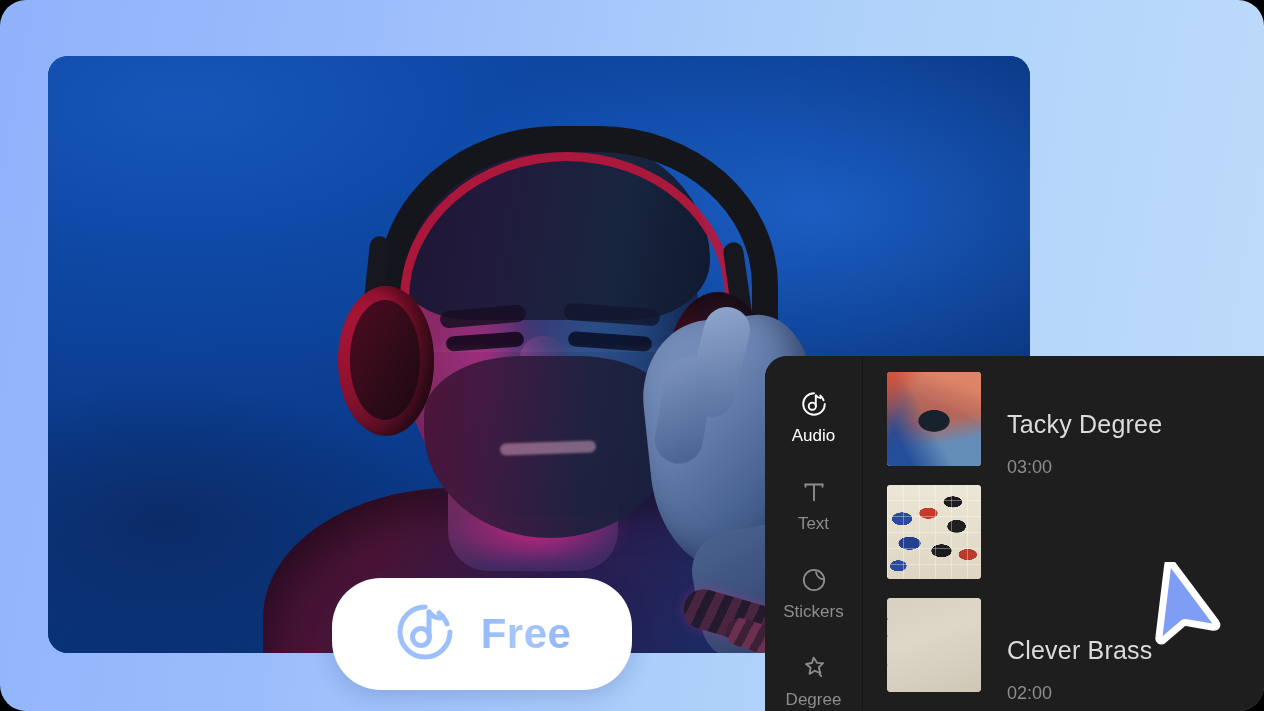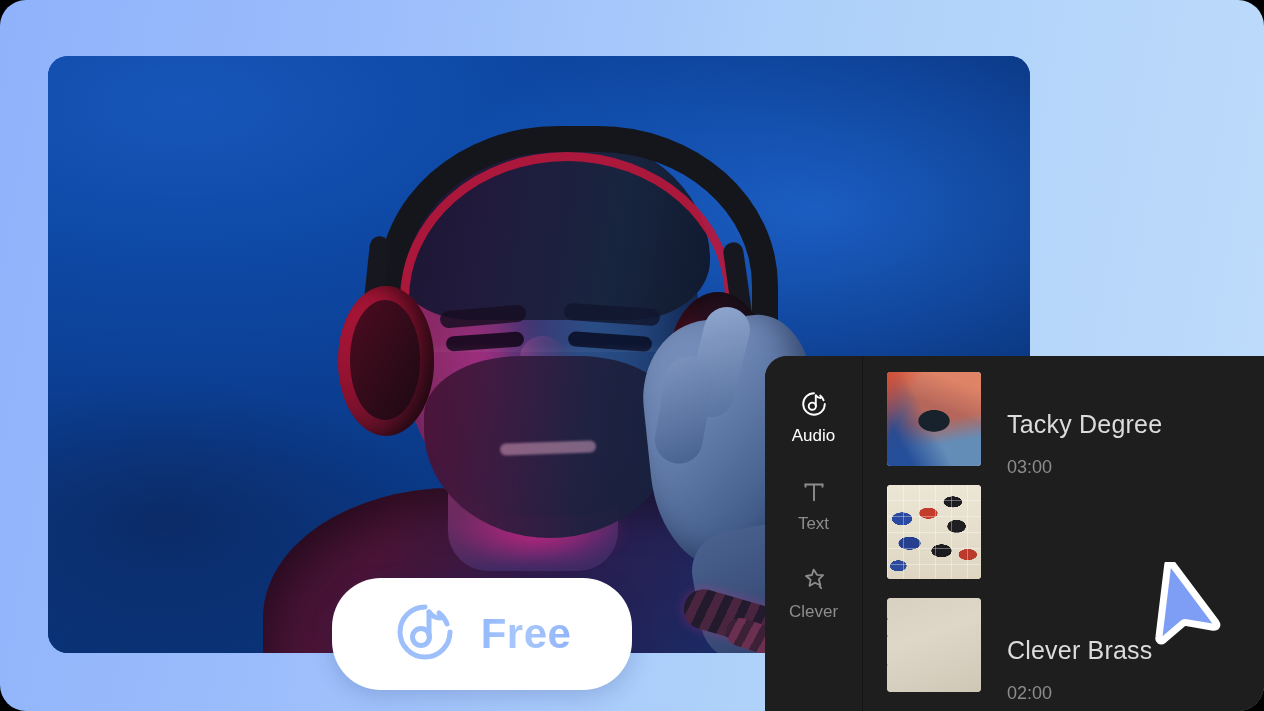--- a/index.html
+++ b/index.html
@@ -399,29 +399,38 @@
         <span class="tool-ico">
           <svg width="28" height="28" viewBox="0 0 28 28" fill="none">
             <path d="M5.5 6.5h17" stroke="currentColor" stroke-width="1.9" stroke-linecap="round"></path>
             <path d="M5.5 6.5v2.3M22.5 6.5v2.3" stroke="currentColor" stroke-width="1.9" stroke-linecap="round"></path>
             <path d="M14 6.8v15.4" stroke="currentColor" stroke-width="1.9" stroke-linecap="round"></path>
           </svg>
         </span>
         <span>Text</span>
       </div>
 
+      <div class="tool-item">
+        <span class="tool-ico">
+          <svg width="28" height="28" viewBox="0 0 28 28" fill="none">
+            <circle cx="14" cy="14" r="10.2" stroke="currentColor" stroke-width="1.8"></circle>
+            <path d="M24.2 13.2c-4.4 0-7.6-2.9-8.2-7.1" stroke="currentColor" stroke-width="1.8" stroke-linecap="round"></path>
+          </svg>
+        </span>
+        <span>Stickers</span>
+      </div>
 
       <div class="tool-item">
         <span class="tool-ico">
           <svg width="28" height="28" viewBox="0 0 28 28" fill="none">
             <path d="M13.6 3.6l3.4 5.2 6.1.4-4.3 4.2 1.6 5.9-5.6-2.6-5.3 3.2 1.1-6.1-4.6-3.8 6-1z" stroke="currentColor" stroke-width="1.8" stroke-linejoin="round"></path>
             <path d="M19.6 20.4l1.6 1.8" stroke="currentColor" stroke-width="1.8" stroke-linecap="round"></path>
           </svg>
         </span>
-        <span>Clever</span>
+        <span>Degree</span>
       </div>
     </div>
 
     <div id="media-list">
 
       <div class="media-row">
         <div class="thumb">
           <div class="thumb-art-1"></div>
         </div>
         <div class="media-meta">

